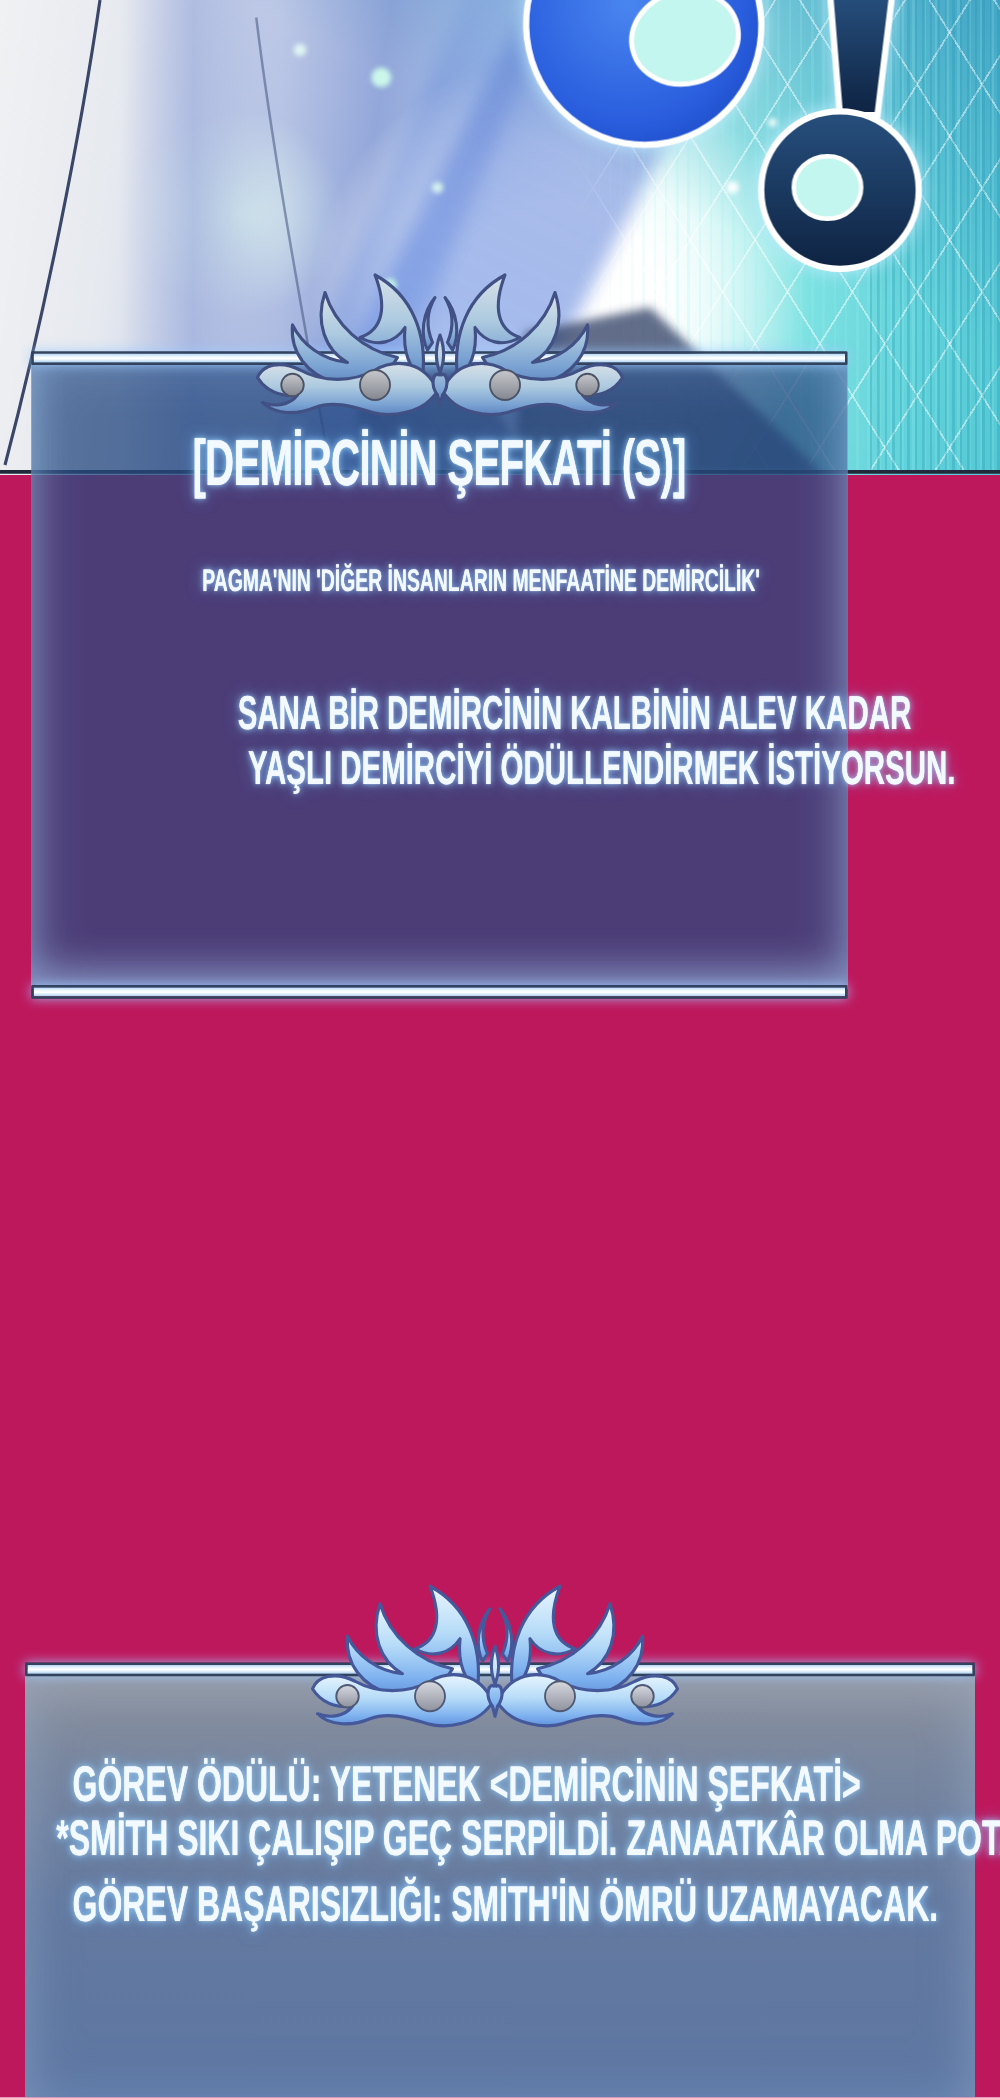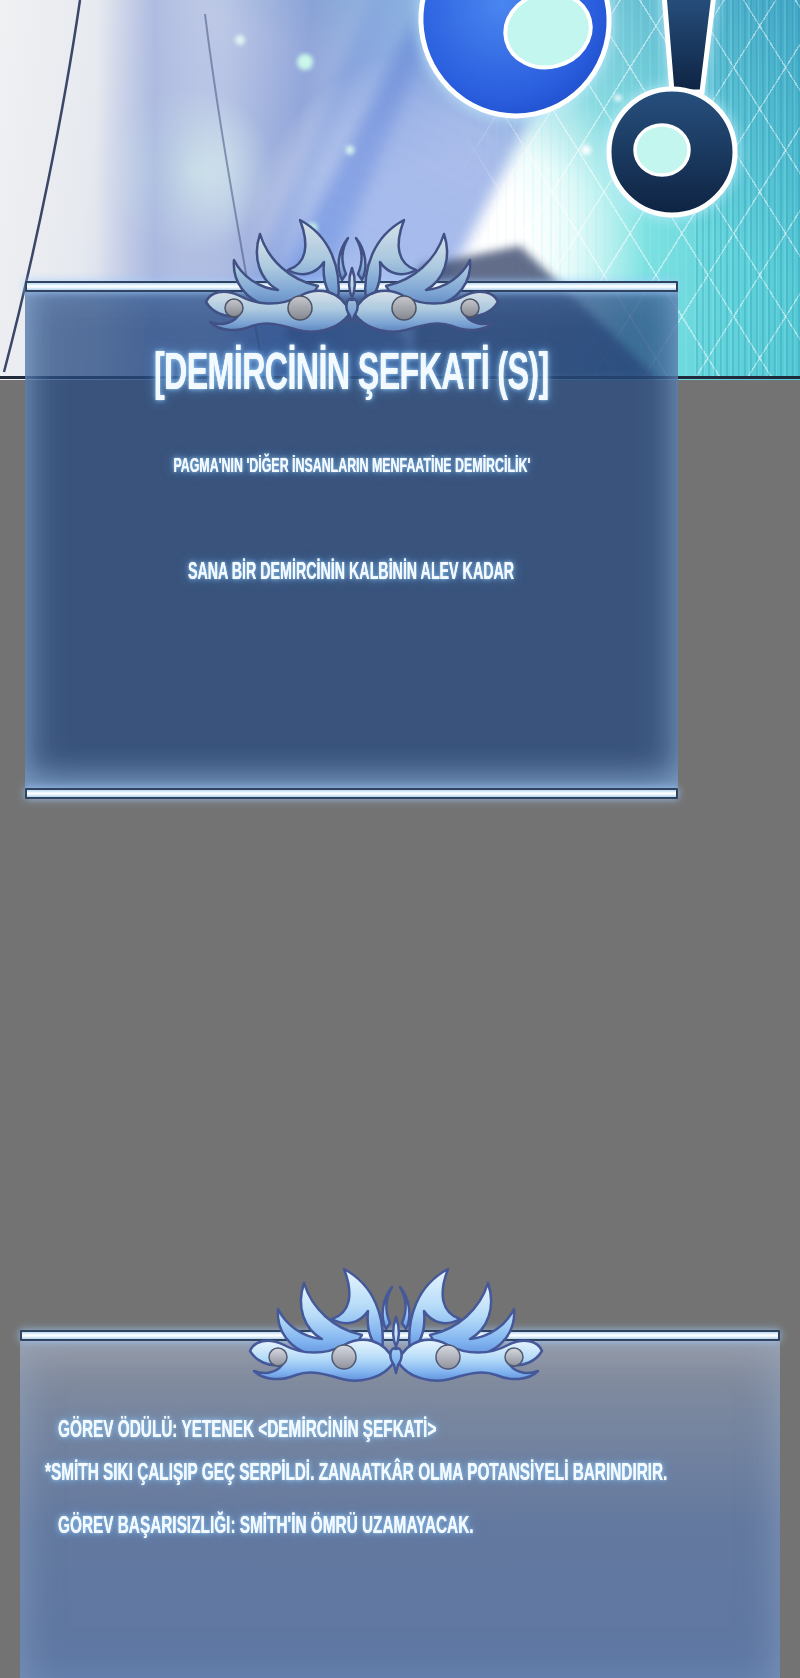--- a/index.html
+++ b/index.html
@@ -1,18 +1,18 @@
 <!DOCTYPE html>
 <html><head>
 <meta charset="utf-8">
 <style>
   html,body{margin:0;padding:0;background:#ffffff;}
   .page{
     position:relative;width:800px;height:1678px;margin:0 auto;
-    background:#737373;overflow:hidden;
+    background:#be185d;overflow:hidden;
     font-family:"Liberation Sans", sans-serif;
   }
 
   
   .artwork{
     position:absolute;left:0;top:0;width:800px;height:380px;overflow:hidden;z-index:1;
     background:
       radial-gradient(circle 200px at 56% 64%, rgba(255,255,255,1) 0 40%, rgba(255,255,255,.75) 62%, rgba(255,255,255,0) 100%),
       radial-gradient(circle 110px at 24% 45%, rgba(228,252,240,.75), rgba(228,252,240,0) 75%),
       linear-gradient(97deg,#f0f1f3 0%,#e6e9ef 13%,#c3cde8 25%,#93a7da 37%,#a9c4ea 47%,#d9f4f4 57%,#aff2ee 67%,#7fe2e2 79%,#62d2da 91%,#55c8d4 100%);
@@ -68,24 +68,24 @@
   
   .glow-text{
     color:#f2f9ff;font-weight:bold;white-space:nowrap;
     text-shadow:0 0 1px #ffffff, 0 0 7px rgba(150,210,255,.95), 0 0 15px rgba(120,190,255,.55);
   }
   .center-line{text-align:center;}
   .center-line > span{display:inline-block;transform:scaleX(.62);transform-origin:center;}
   .left-line > span{display:inline-block;transform:scaleX(.64);transform-origin:left center;}
 
   .qtitle{position:absolute;left:0;right:0;top:50px;font-size:52px;line-height:80px;letter-spacing:-1px;}
-  .qdesc1{position:absolute;left:0;right:0;top:162px;font-size:20px;line-height:44px;}
-  .qdesc2{position:absolute;left:0;right:0;top:268px;font-size:23px;line-height:44px;}
-
-  .r-lines{position:absolute;left:38px;right:10px;top:77px;font-size:24px;line-height:43px;}
+  .qdesc1{position:absolute;left:0;right:0;top:162px;font-size:25px;line-height:44px;}
+  .qdesc2{position:absolute;left:0;right:0;top:268px;font-size:38px;line-height:44px;}
+
+  .r-lines{position:absolute;left:38px;right:10px;top:77px;font-size:40px;line-height:43px;}
   .r-note-hang{margin-left:-13px;}
   .r-fail{margin-top:10px;}
 </style>
 </head>
 <body>
 
 <div class="page">
 
   <div class="artwork">
     <div class="corner-shade"></div>
@@ -153,20 +153,21 @@
     <div class="bar" style="bottom:0;"></div>
 
     <div class="qtitle center-line glow-text">
       <span>[DEMİRCİNİN ŞEFKATİ (S)]</span>
     </div>
     <div class="qdesc1 glow-text">
       <div class="center-line"><span>PAGMA'NIN 'DİĞER İNSANLARIN MENFAATİNE DEMİRCİLİK'</span></div>
     </div>
     <div class="qdesc2 glow-text">
       <div class="center-line"><span>SANA BİR DEMİRCİNİN KALBİNİN ALEV KADAR</span></div>
+      <div class="center-line"><span>YAŞLI DEMİRCİYİ ÖDÜLLENDİRMEK İSTİYORSUN.</span></div>
     </div>
   </div>
 
   <svg class="ornament muted" style="left:202px;top:216px;" width="300" height="118" viewBox="0 0 300 118">
     <defs>
       <linearGradient id="fg" x1="0" y1="0" x2="0" y2="1">
         <stop offset="0%" stop-color="#e8f5fe"></stop>
           <stop offset="45%" stop-color="#b7dcf8"></stop>
         <stop offset="80%" stop-color="#7fb2ef"></stop>
           <stop offset="100%" stop-color="#6293dd"></stop>

